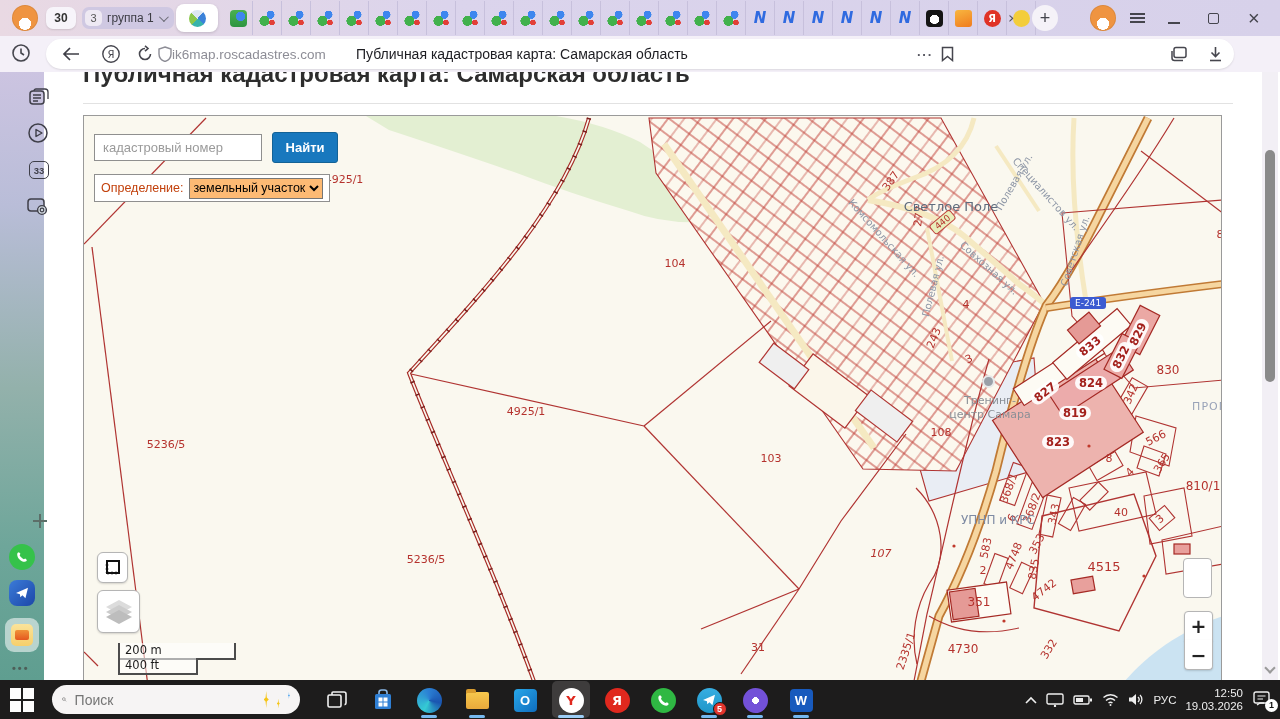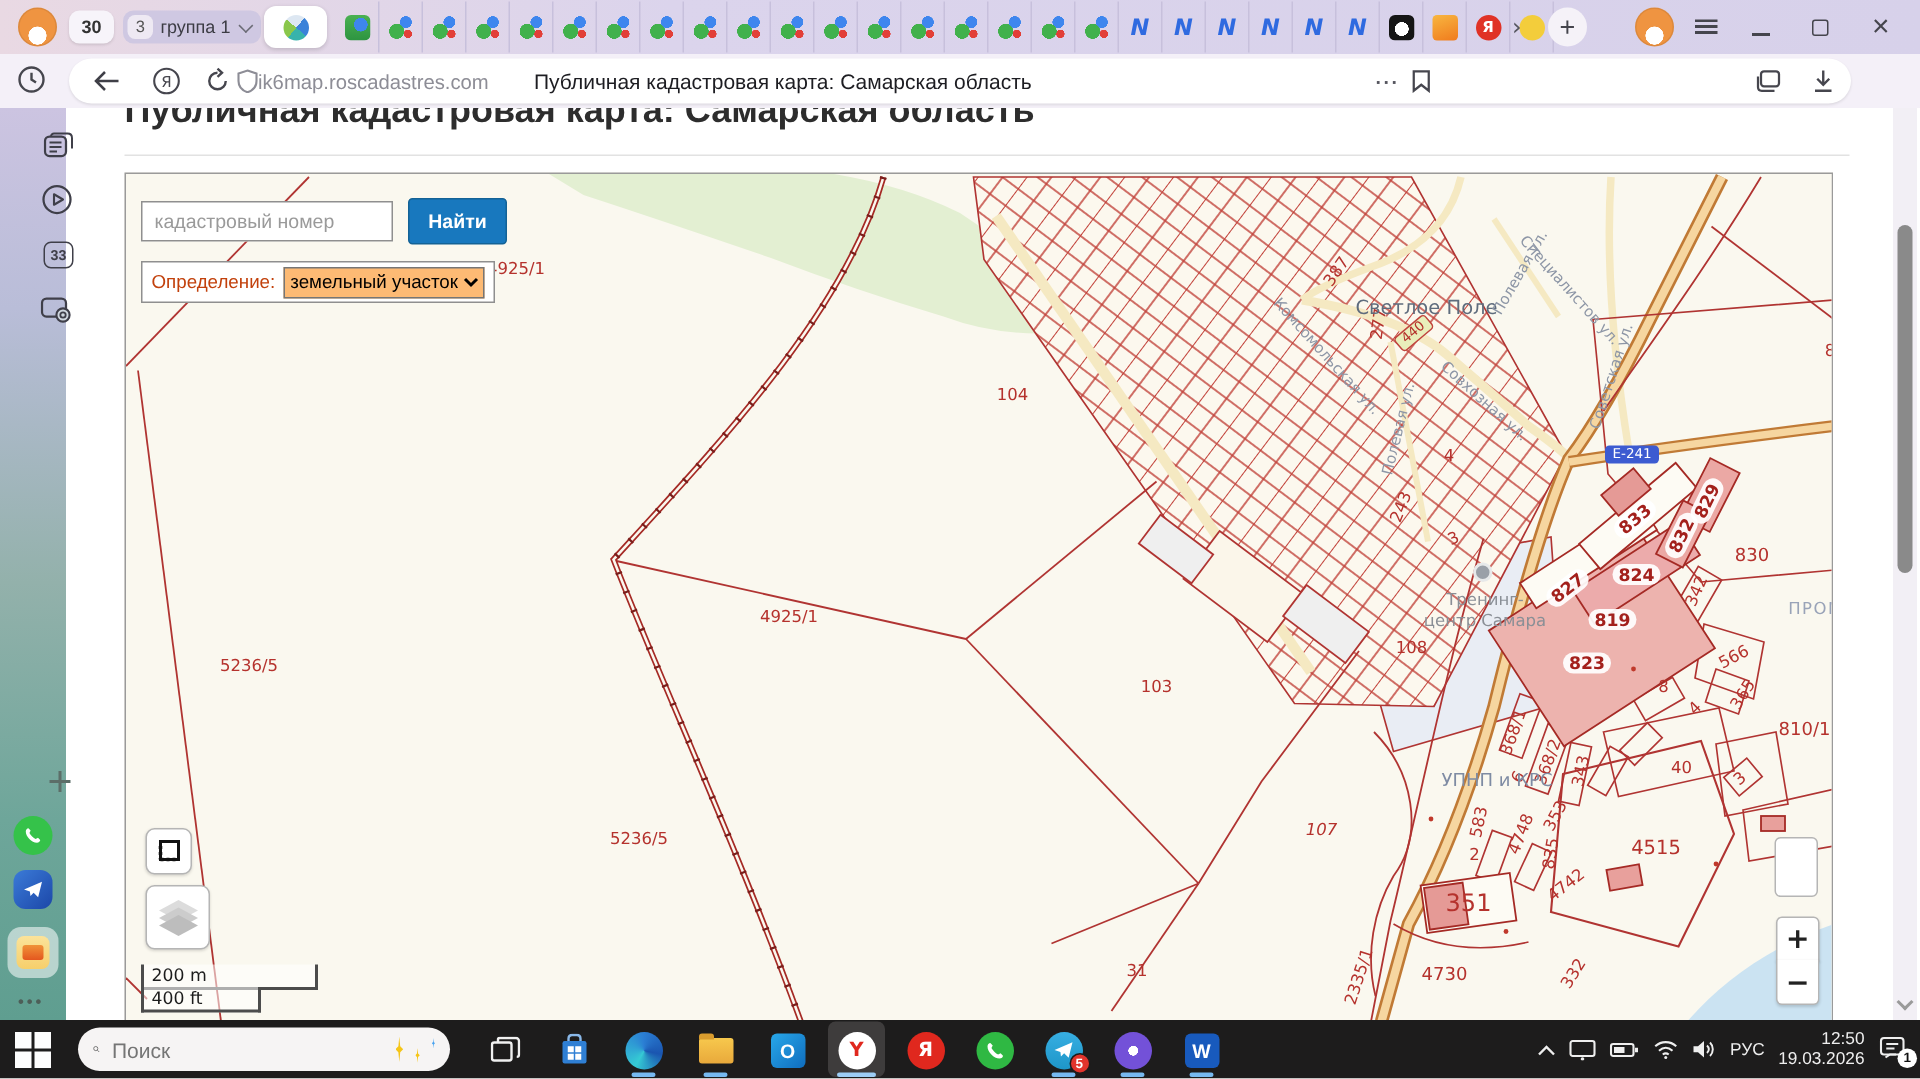--- a/index.html
+++ b/index.html
@@ -124,21 +124,21 @@
   #m-filter { position:absolute; left:10px; top:58px; height:28px; background:#fff;
     border:1px solid #8f8f8f; display:flex; align-items:center; gap:5px; padding:0 6px; z-index:5; }
   #m-filter label { font:12.5px "Liberation Sans",sans-serif; color:#c2410c; }
   #m-filter select { font:12.5px "Liberation Sans",sans-serif; height:21px; border:1px solid #767676; background:#fdba74; }
 
   .mapbtn { position:absolute; background:#fff; border:1px solid #b5b5b5; border-radius:6px;
     box-shadow:0 1px 2px rgba(0,0,0,.15); display:flex; align-items:center; justify-content:center; z-index:5; }
   #btn-extent { left:13px; top:436px; width:31px; height:31px; }
   #btn-layers { left:13px; top:474px; width:43px; height:43px; }
   #scalebar { position:absolute; left:10px; top:527px; z-index:5; font:11.5px "DejaVu Sans",sans-serif; color:#1c1c1c; }
-  .sl { background:rgba(255,255,255,.55); padding:0 5px; height:17px; line-height:15px; }
+  .sl { background:rgba(255,255,255,.55); padding:0 5px; height:17px; line-height:15px;margin-left:24px; }
   #sl-m { width:118px; border:2px solid #4c4c4c; border-top:none; }
   #sl-ft { width:80px; border:2px solid #4c4c4c; border-top:none; margin-top:-2px; }
   #zoom-home { position:absolute; left:1099px; top:442px; width:29px; height:40px; background:#fff;
     border:1px solid #b5b5b5; border-radius:4px; z-index:5; }
   #zoom-in { left:1100px; top:495px; width:29px; height:30px; border-radius:4px 4px 0 0;
     font:bold 19px "DejaVu Sans",sans-serif; color:#222; }
   #zoom-out { left:1100px; top:524px; width:29px; height:30px; border-radius:0 0 4px 4px;
     border-top:none; font:bold 19px "DejaVu Sans",sans-serif; color:#222; }
 
   
@@ -489,21 +489,21 @@
           <div class="mlabel p" style="left: 567px; top: 147px; transform: translate(-50%, -50%); margin-left: 24px;">104</div>
           <div class="mlabel p" style="left: 442px; top: 295px; transform: translate(-50%, -50%);">4925/1</div>
           <div class="mlabel p" style="left: 82px; top: 328px; transform: translate(-50%, -50%);">5236/5</div>
           <div class="mlabel p" style="left: 342px; top: 443px; transform: translate(-50%, -50%);">5236/5</div>
           <div class="mlabel p" style="left: 687px; top: 342px; transform: translate(-50%, -50%);">103</div>
           <div class="mlabel p" style="left: 797px; top: 437px; transform: translate(-50%, -50%); font-style: italic;">107</div>
           <div class="mlabel p" style="left: 674px; top: 531px; transform: translate(-50%, -50%);">31</div>
           <div class="mlabel p" style="left: 857px; top: 316px; transform: translate(-50%, -50%);">108</div>
           <div class="mlabel p" style="left: 822px; top: 535px; transform: translate(-50%, -50%) rotate(-72deg);">2335/1</div>
           <div class="mlabel p" style="left: 879px; top: 533px; transform: translate(-50%, -50%); font-size: 12px;">4730</div>
-          <div class="mlabel p" style="left: 895px; top: 486px; transform: translate(-50%, -50%); font-size: 16px;">351</div>
+          <div class="mlabel p" style="left: 895px; top: 486px; transform: translate(-50%, -50%); font-size: 12px;">351</div>
           <div class="mlabel p" style="left: 960px; top: 474px; transform: translate(-50%, -50%) rotate(-38deg);">4742</div>
           <div class="mlabel p" style="left: 930px; top: 440px; transform: translate(-50%, -50%) rotate(-68deg);">4748</div>
           <div class="mlabel p" style="left: 902px; top: 432px; transform: translate(-50%, -50%) rotate(-78deg);">583</div>
           <div class="mlabel p" style="left: 953px; top: 428px; transform: translate(-50%, -50%) rotate(-62deg);">353</div>
           <div class="mlabel p" style="left: 950px; top: 453px; transform: translate(-50%, -50%) rotate(-80deg);">835</div>
           <div class="mlabel p" style="left: 899px; top: 454px; transform: translate(-50%, -50%);">2</div>
           <div class="mlabel p" style="left: 965px; top: 533px; transform: translate(-50%, -50%) rotate(-58deg);">332</div>
           <div class="mlabel p" style="left: 1020px; top: 450px; transform: translate(-50%, -50%); font-size: 13px;">4515</div>
           <div class="mlabel p" style="left: 1113px; top: 448px; transform: translate(-50%, -50%); font-size: 12px;">354</div>
           <div class="mlabel p" style="left: 1037px; top: 396px; transform: translate(-50%, -50%);">40</div>

